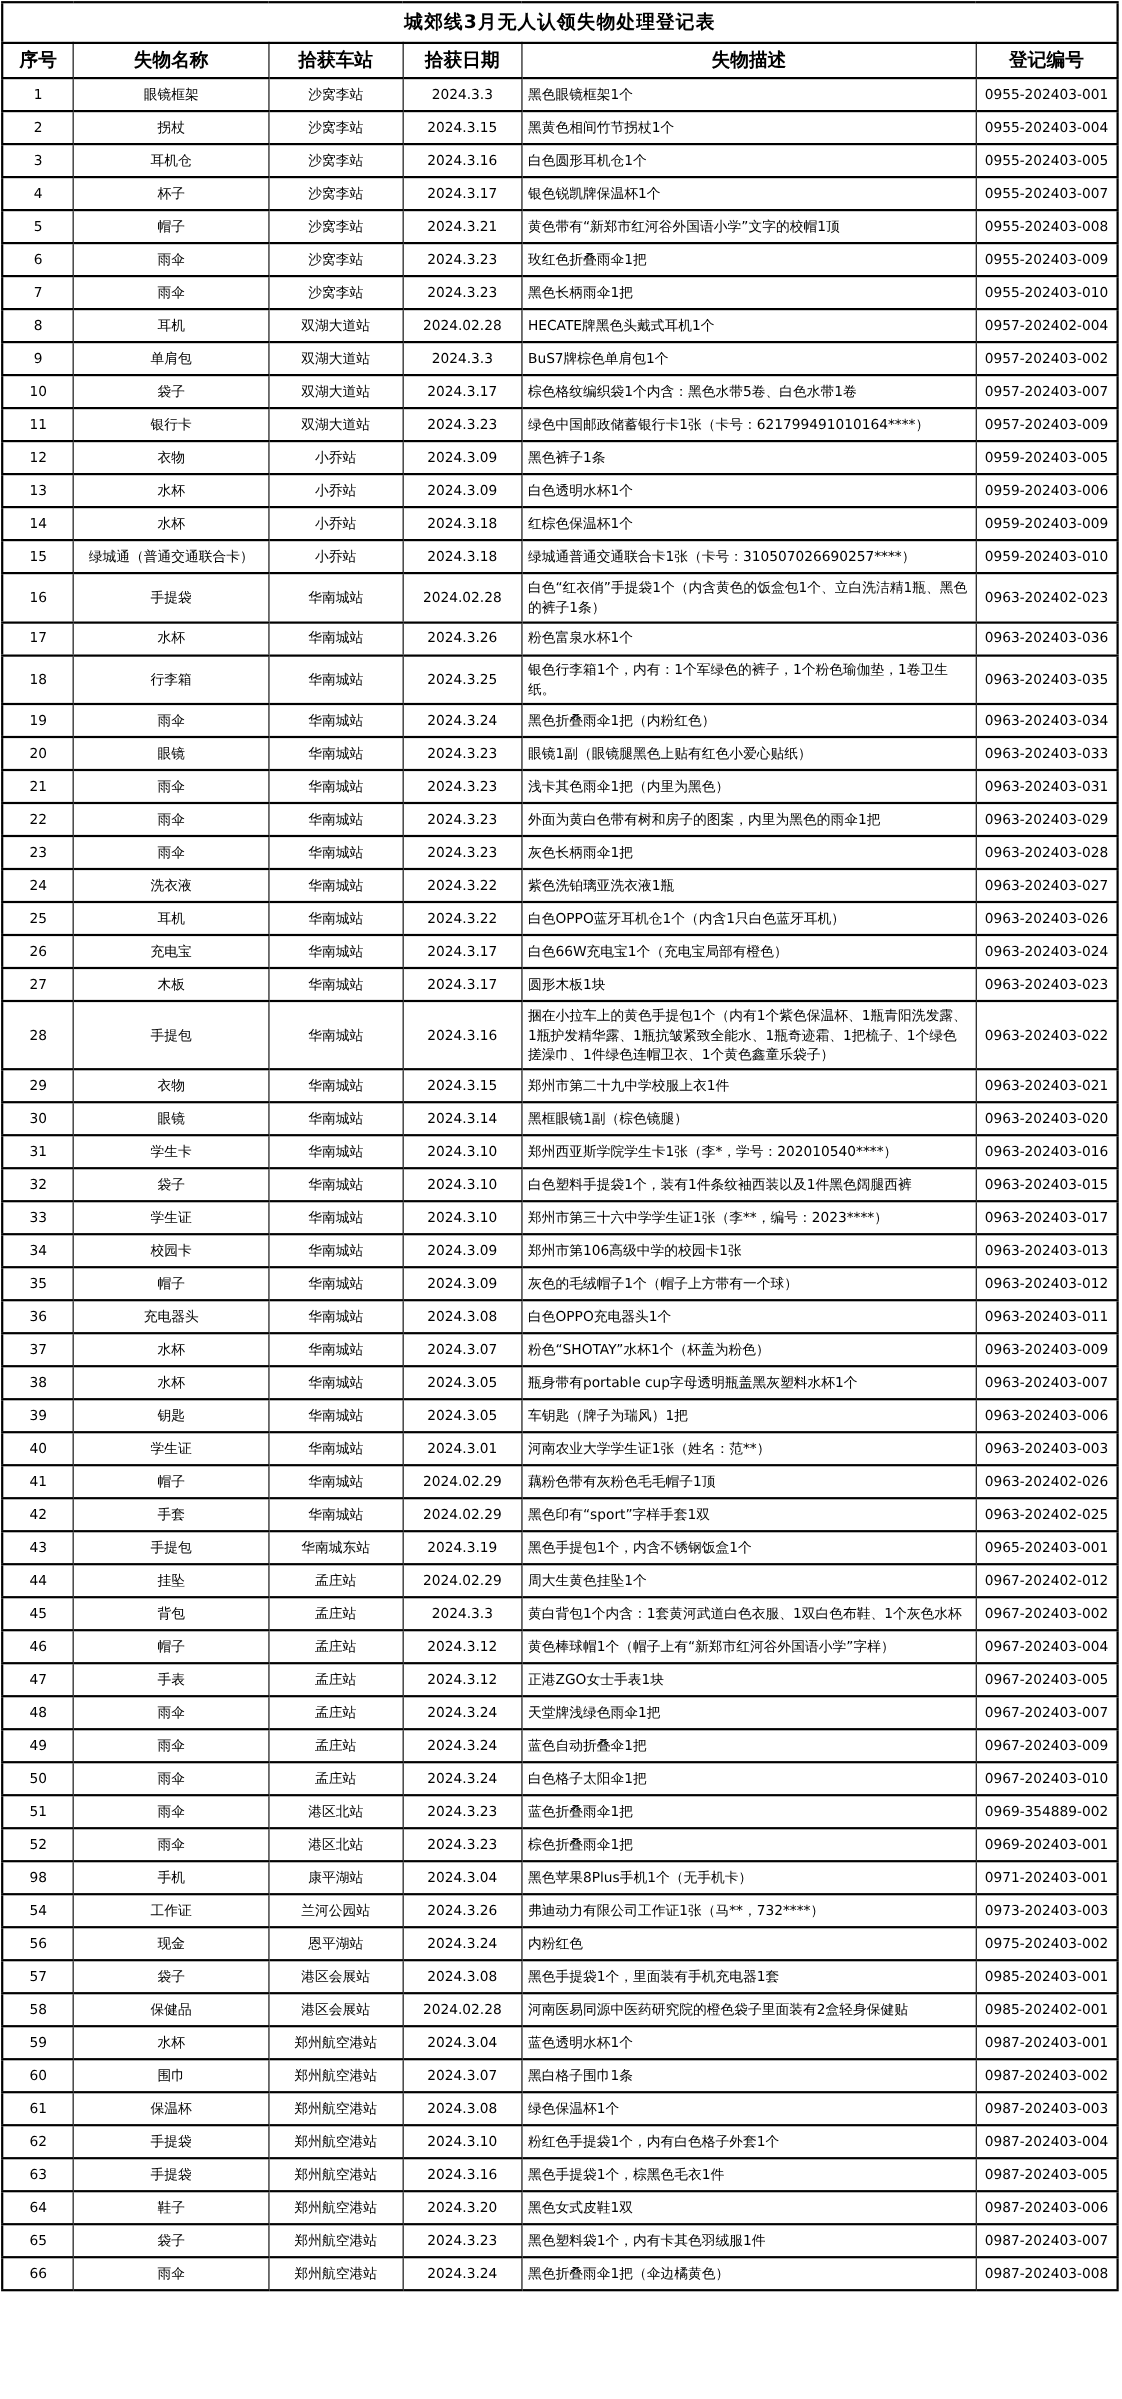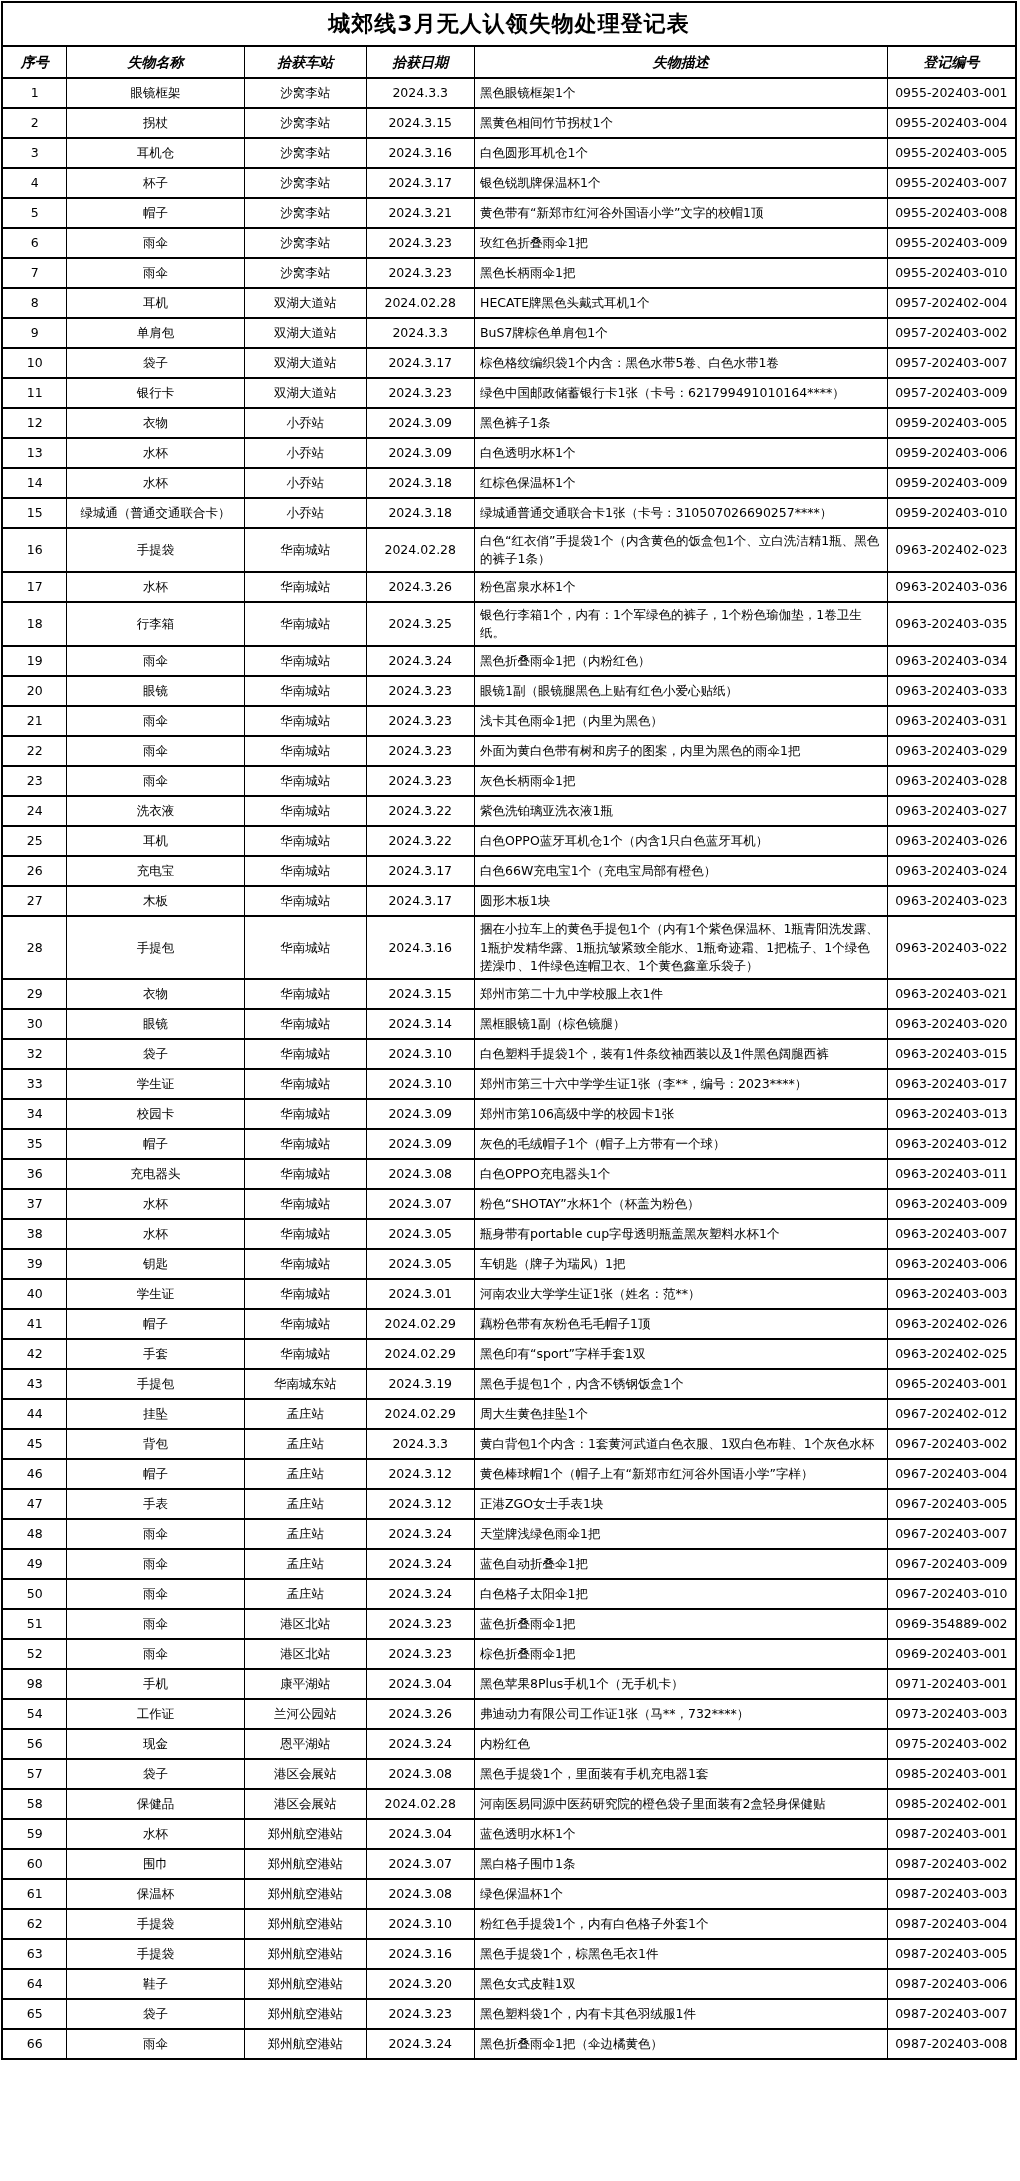--- a/index.html
+++ b/index.html
@@ -26,30 +26,29 @@
     border-bottom: 2px solid #000;
     padding: 3px 4px;
     font-size: 12.5px;
     line-height: 1.45;
     text-align: center;
     vertical-align: middle;
     word-break: break-all;
     overflow-wrap: anywhere;
   }
   tr.title-row td {
-    font-size: 22px;
+    font-size: 17px;
     font-weight: bold;
     padding: 5px 2px;
     letter-spacing: 1px;
   }
   thead th {
     font-weight: bold;
-    font-size: 14px;
+    font-size: 17px;
     height: 24px;
-    font-style: italic;
   }
   tbody td {
     height: 22px;
   }
   tbody td.c4 {
     text-align: left;
     padding-left: 5px;
     padding-right: 6px;
   }
   tbody td.c0, tbody td.c3, tbody td.c5 {
@@ -317,20 +316,28 @@
         </tr>
         <tr>
           <td class="c0">30</td>
           <td class="c1">眼镜</td>
           <td class="c2">华南城站</td>
           <td class="c3">2024.3.14</td>
           <td class="c4">黑框眼镜1副（棕色镜腿）</td>
           <td class="c5">0963-202403-020</td>
         </tr>
         <tr>
+          <td class="c0">31</td>
+          <td class="c1">学生卡</td>
+          <td class="c2">华南城站</td>
+          <td class="c3">2024.3.10</td>
+          <td class="c4">郑州西亚斯学院学生卡1张（李*，学号：202010540****）</td>
+          <td class="c5">0963-202403-016</td>
+        </tr>
+        <tr>
           <td class="c0">32</td>
           <td class="c1">袋子</td>
           <td class="c2">华南城站</td>
           <td class="c3">2024.3.10</td>
           <td class="c4">白色塑料手提袋1个，装有1件条纹袖西装以及1件黑色阔腿西裤</td>
           <td class="c5">0963-202403-015</td>
         </tr>
         <tr>
           <td class="c0">33</td>
           <td class="c1">学生证</td>

